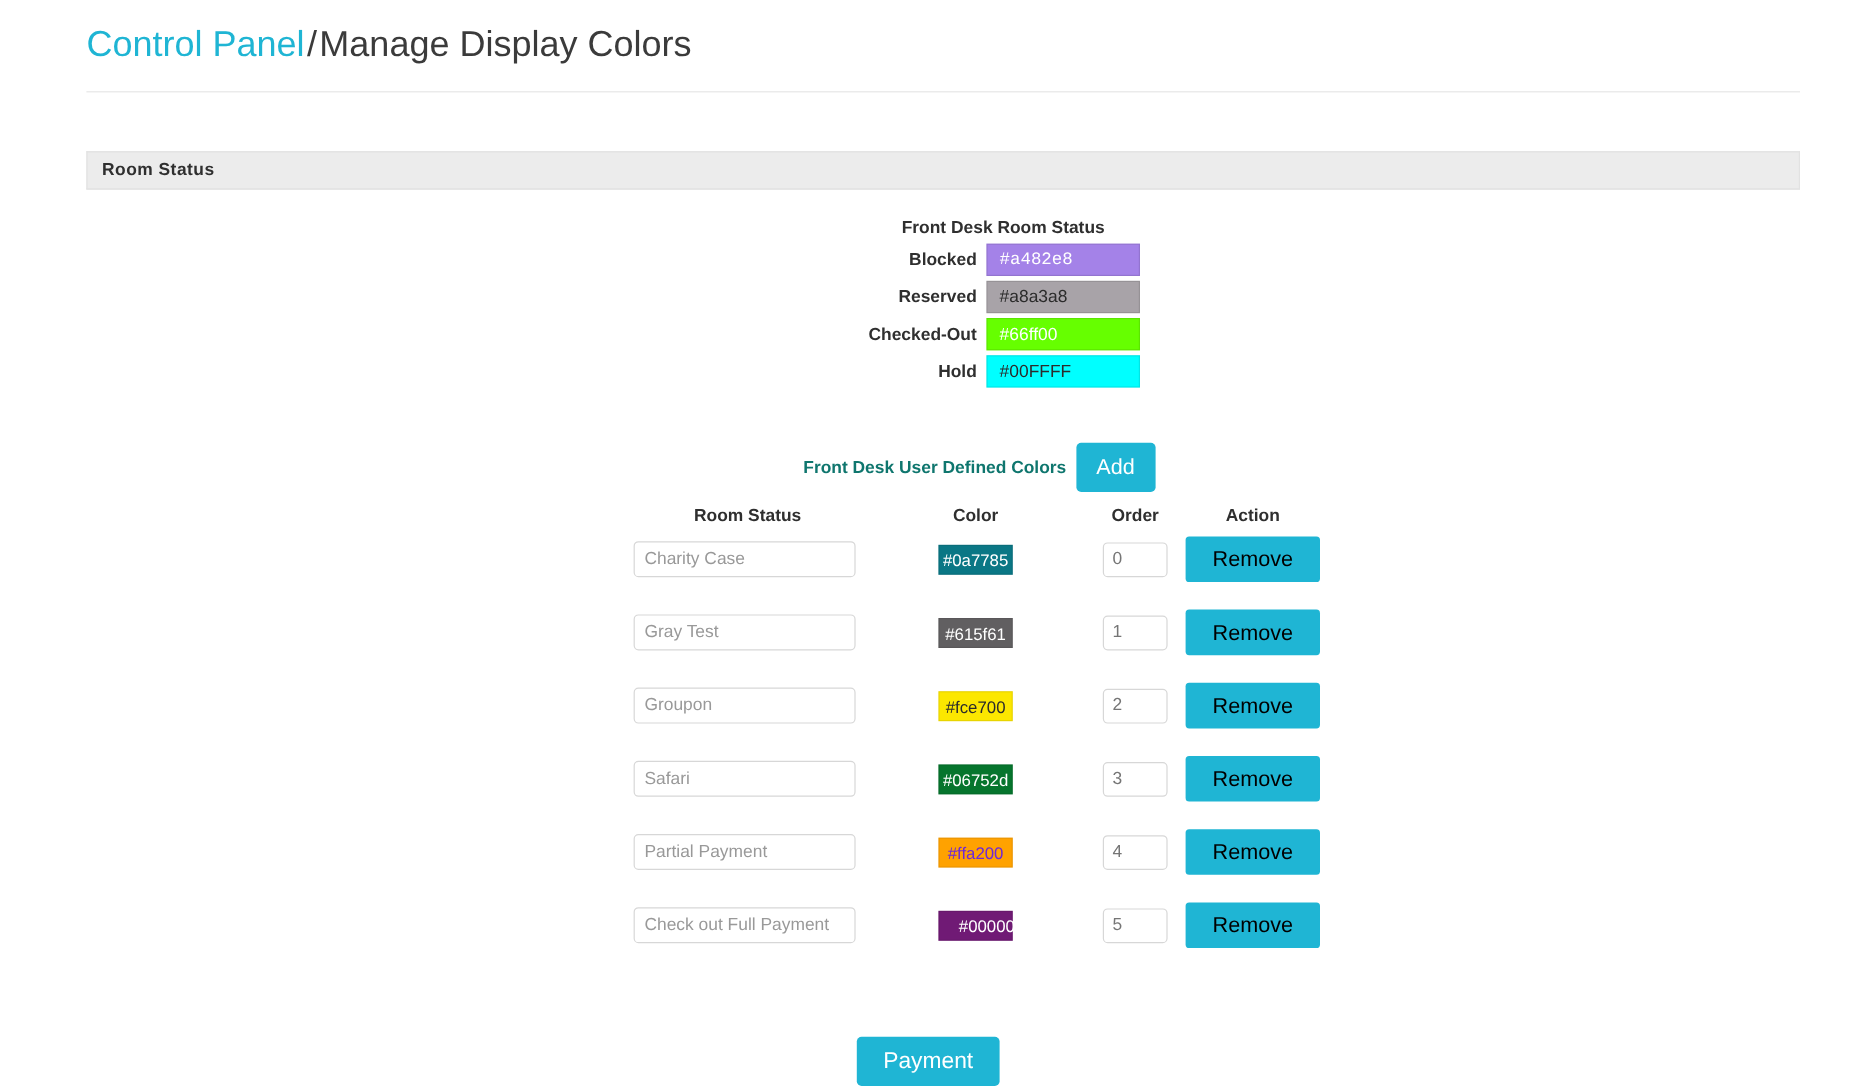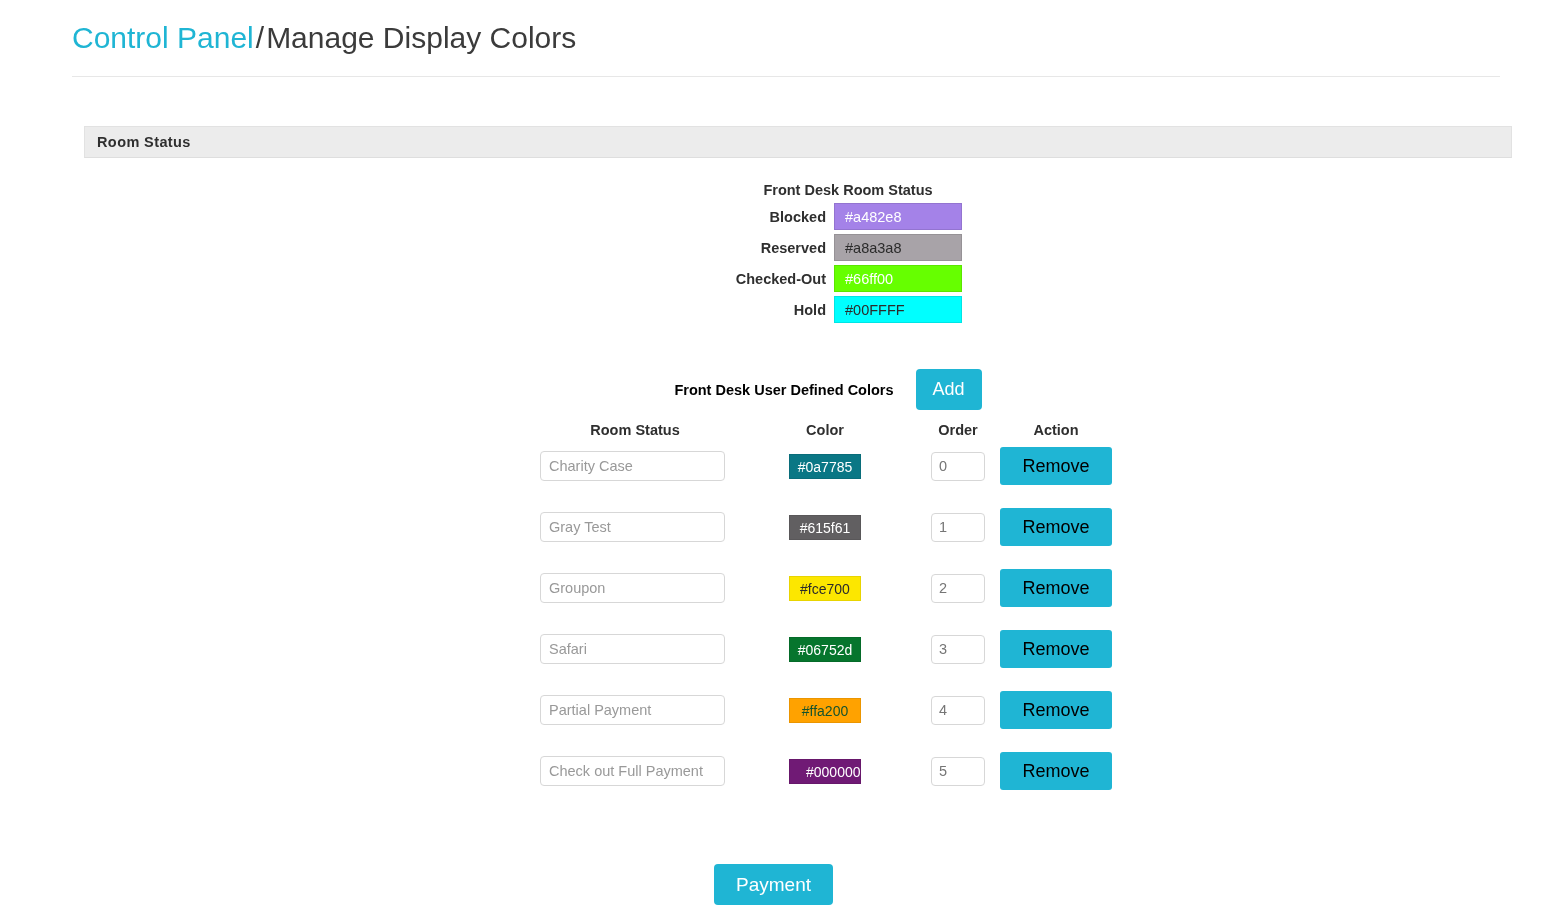--- a/index.html
+++ b/index.html
@@ -42,21 +42,21 @@
     left: 72px;
     top: 76px;
     width: 1428px;
     height: 1px;
     background: #e7e7e7;
   }
 
   
   #panel {
     position: absolute;
-    left: 84px;
+    left: 72px;
     top: 126px;
     width: 1428px;
   }
   #panel-heading {
     background: #ececec;
     border: 1px solid #e2e2e2;
     border-bottom: 1px solid #dedede;
     height: 32px;
     padding: 0 12px;
     display: flex;
@@ -118,23 +118,23 @@
   }
   #udc-header-row {
     display: flex;
     align-items: center;
     justify-content: center;
     padding-left: 60px;
   }
   #udc-title {
     font-size: 14.5px;
     font-weight: bold;
-    color: #000000;
+    color: #0f766e;
     white-space: nowrap;
-    padding-right: 22px;
+    padding-right: 8px;
   }
   #add-button {
     background: #1fb5d4;
     color: #ffffff;
     border: none;
     border-radius: 4px;
     font-family: "Liberation Sans", sans-serif;
     font-size: 18px;
     height: 41px;
     padding: 0 17px;
@@ -181,21 +181,21 @@
     font-family: "Liberation Sans", sans-serif;
     font-size: 14.5px;
     color: #888888;
     background: #ffffff;
     outline: none;
   }
   input.name-input::placeholder { color: #999999; opacity: 1; }
 
   .color-swatch {
     display: inline-block;
-    width: 72px;
+    width: 62px;
     height: 25px;
     line-height: 25px;
     text-align: center;
     font-size: 14px;
     border: 1px solid rgba(0,0,0,0.08);
     cursor: pointer;
     white-space: nowrap;
   }
 
   input.order-input {
@@ -274,21 +274,21 @@
   </div>
 
   <div id="panel-body">
 
     <div id="builtin-block">
       <div id="builtin-title">Front Desk Room Status</div>
 
 
       <div class="builtin-row">
         <div class="builtin-label">Blocked</div>
-        <div class="builtin-swatch" style="background: rgb(164, 130, 232); color: rgb(255, 255, 255);">#a482e8</div>
+        <div class="builtin-swatch" style="background: rgb(164, 130, 232); color: rgb(255, 255, 255); font-family: Liberation Mono, monospace;">#a482e8</div>
       </div>
 
       <div class="builtin-row">
         <div class="builtin-label">Reserved</div>
         <div class="builtin-swatch" style="background: rgb(168, 163, 168); color: rgb(43, 43, 43);">#a8a3a8</div>
       </div>
 
 
       <div class="builtin-row">
         <div class="builtin-label">Checked-Out</div>
@@ -378,21 +378,21 @@
               <td class="cell-action">
                 <button class="remove-button">Remove</button>
               </td>
             </tr>
 
             <tr>
               <td class="cell-name">
                 <input class="name-input" type="text" placeholder="Partial Payment" style="">
               </td>
               <td class="cell-color">
-                <span class="color-swatch" style="background: rgb(255, 162, 0); color: #14532d;">#ffa200</span>
+                <span class="color-swatch" style="background: rgb(255, 162, 0); color: #6d28d9;">#ffa200</span>
               </td>
               <td class="cell-order">
                 <input class="order-input" type="text" placeholder="4" style="">
               </td>
               <td class="cell-action">
                 <button class="remove-button">Remove</button>
               </td>
             </tr>
 
             <tr>

